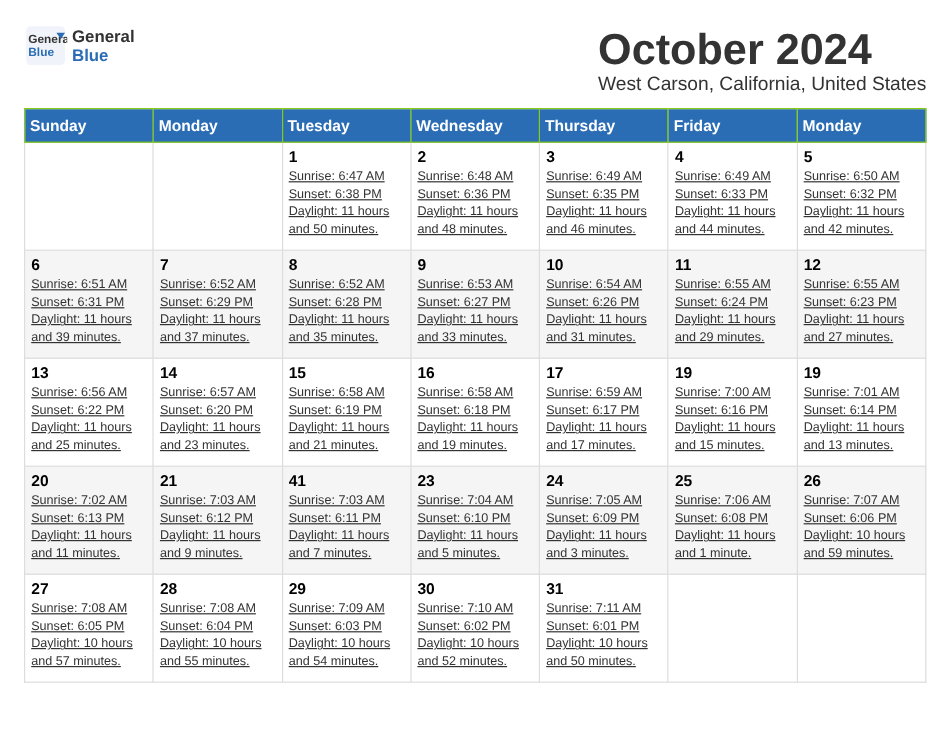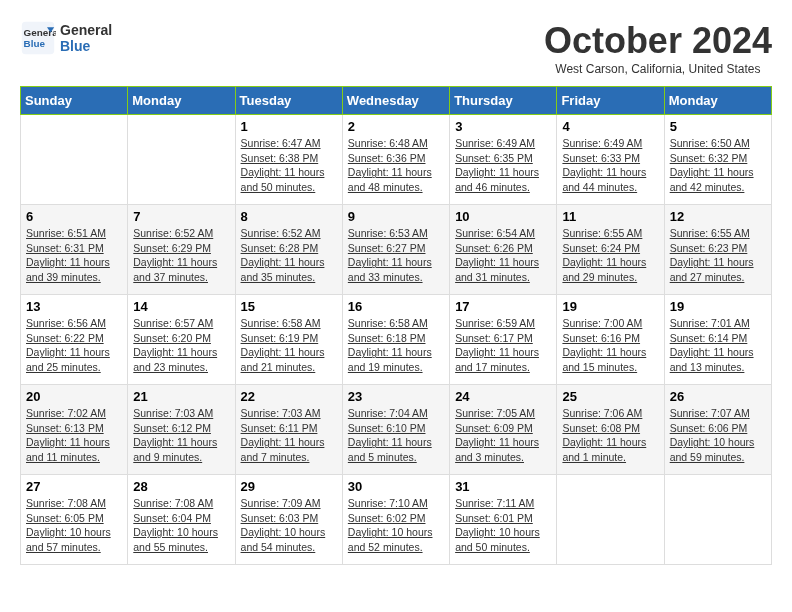--- a/index.html
+++ b/index.html
@@ -19,29 +19,29 @@
     .logo {
       display: flex;
       align-items: center;
       gap: 4px;
     }
     .logo-icon {
       width: 36px;
       height: 36px;
     }
     .title-area {
-      text-align: center;
+      text-align: left;
     }
     .month-title {
       font-size: 36px;
       font-weight: bold;
       color: #333;
     }
     .location {
-      font-size: 12px;
+      font-size: 16px;
       color: #333;
     }
     table {
       width: 100%;
       border-collapse: collapse;
       font-size: 11px;
     }
     thead tr th {
       background-color: #2a6db5;
       color: #fff;
@@ -202,21 +202,21 @@
       <tr>
         <td>
           <span class="day-num">20</span>
           <div class="cell-content">Sunrise: 7:02 AM<br>Sunset: 6:13 PM<br>Daylight: 11 hours and 11 minutes.</div>
         </td>
         <td>
           <span class="day-num">21</span>
           <div class="cell-content">Sunrise: 7:03 AM<br>Sunset: 6:12 PM<br>Daylight: 11 hours and 9 minutes.</div>
         </td>
         <td>
-          <span class="day-num">22</span>
+          <span class="day-num">41</span>
           <div class="cell-content">Sunrise: 7:03 AM<br>Sunset: 6:11 PM<br>Daylight: 11 hours and 7 minutes.</div>
         </td>
         <td>
           <span class="day-num">23</span>
           <div class="cell-content">Sunrise: 7:04 AM<br>Sunset: 6:10 PM<br>Daylight: 11 hours and 5 minutes.</div>
         </td>
         <td>
           <span class="day-num">24</span>
           <div class="cell-content">Sunrise: 7:05 AM<br>Sunset: 6:09 PM<br>Daylight: 11 hours and 3 minutes.</div>
         </td>

